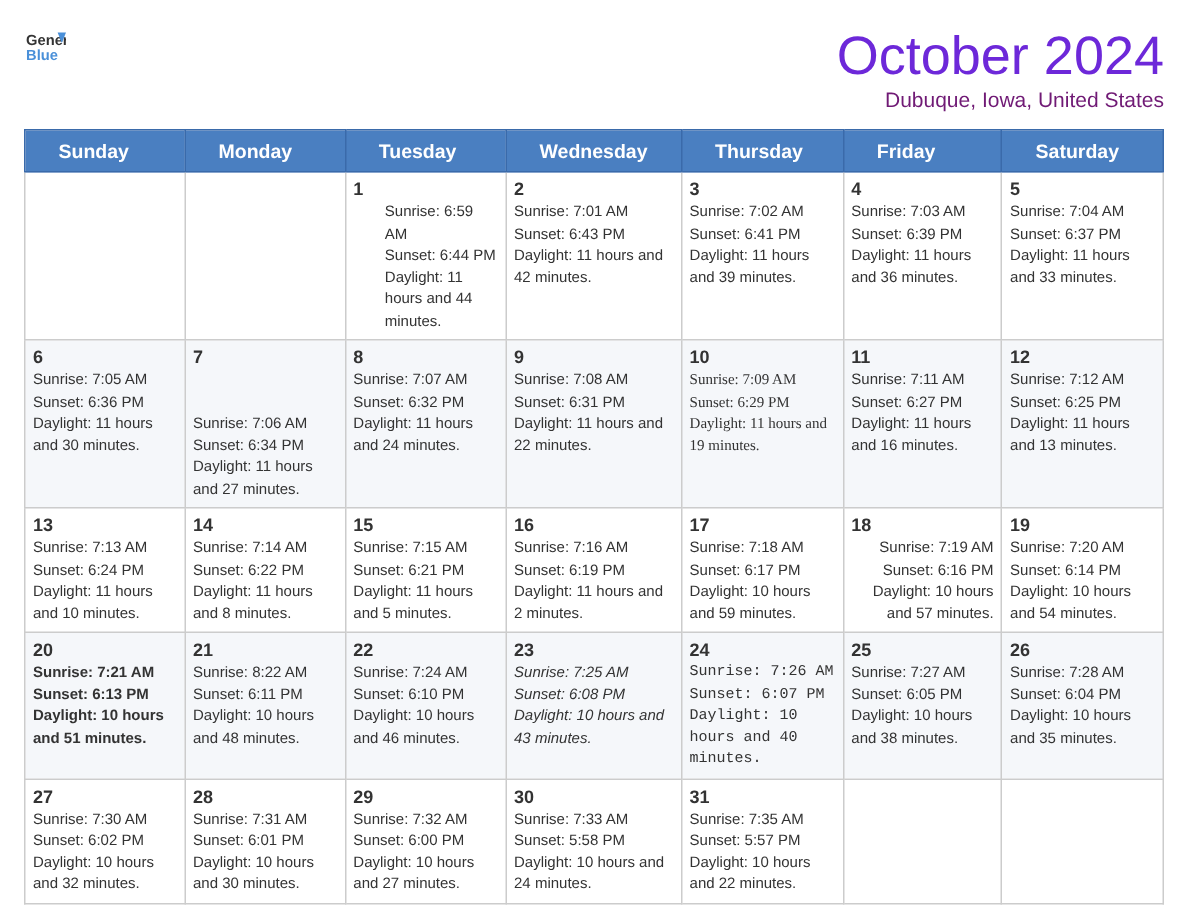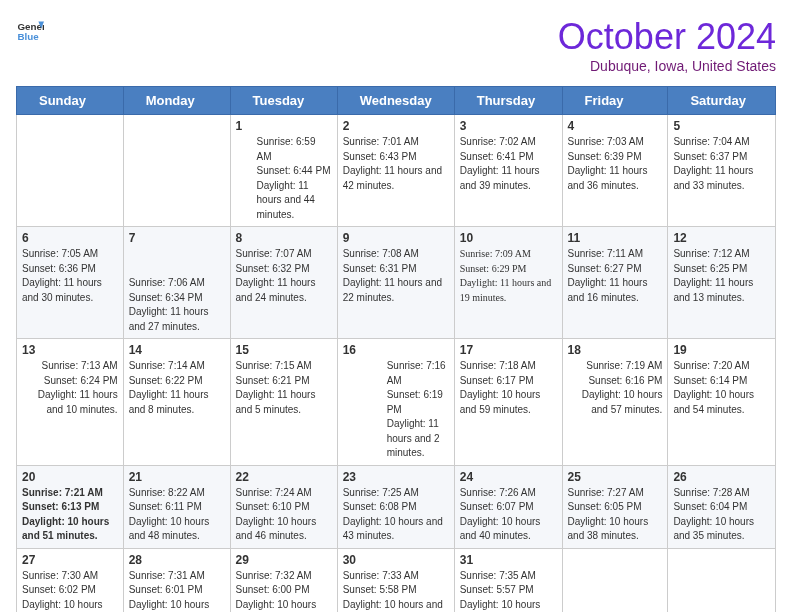--- a/index.html
+++ b/index.html
@@ -186,39 +186,39 @@
         <td>
           <span class="day-num">12</span>
           <div class="day-info" style="white-space: pre-line;">Sunrise: 7:12 AM
 Sunset: 6:25 PM
 Daylight: 11 hours and 13 minutes.</div>
         </td>
       </tr>
       <tr>
         <td>
           <span class="day-num">13</span>
-          <div class="day-info" style="white-space: pre-line; text-align: right;">Sunrise: 7:13 AM
+          <div class="day-info" style="white-space: pre-line;">Sunrise: 7:13 AM
 Sunset: 6:24 PM
 Daylight: 11 hours and 10 minutes.</div>
         </td>
         <td>
           <span class="day-num">14</span>
           <div class="day-info" style="white-space: pre-line;">Sunrise: 7:14 AM
 Sunset: 6:22 PM
 Daylight: 11 hours and 8 minutes.</div>
         </td>
         <td>
           <span class="day-num">15</span>
           <div class="day-info" style="white-space: pre-line;">Sunrise: 7:15 AM
 Sunset: 6:21 PM
 Daylight: 11 hours and 5 minutes.</div>
         </td>
         <td>
           <span class="day-num">16</span>
-          <div class="day-info" style="white-space: pre-line; margin-left: 44px;">Sunrise: 7:16 AM
+          <div class="day-info" style="white-space: pre-line;">Sunrise: 7:16 AM
 Sunset: 6:19 PM
 Daylight: 11 hours and 2 minutes.</div>
         </td>
         <td>
           <span class="day-num">17</span>
           <div class="day-info" style="white-space: pre-line;">Sunrise: 7:18 AM
 Sunset: 6:17 PM
 Daylight: 10 hours and 59 minutes.</div>
         </td>
         <td>
@@ -248,27 +248,27 @@
 Daylight: 10 hours and 48 minutes.</div>
         </td>
         <td>
           <span class="day-num">22</span>
           <div class="day-info" style="white-space: pre-line;">Sunrise: 7:24 AM
 Sunset: 6:10 PM
 Daylight: 10 hours and 46 minutes.</div>
         </td>
         <td>
           <span class="day-num">23</span>
-          <div class="day-info" style="white-space: pre-line;">Sunrise: 7:25 AM
+          <div class="day-info" style="white-space: pre-line; font-style: italic;">Sunrise: 7:25 AM
 Sunset: 6:08 PM
 Daylight: 10 hours and 43 minutes.</div>
         </td>
         <td>
           <span class="day-num">24</span>
-          <div class="day-info" style="white-space: pre-line;">Sunrise: 7:26 AM
+          <div class="day-info" style="white-space: pre-line; font-family: Liberation Mono, monospace;">Sunrise: 7:26 AM
 Sunset: 6:07 PM
 Daylight: 10 hours and 40 minutes.</div>
         </td>
         <td>
           <span class="day-num">25</span>
           <div class="day-info" style="white-space: pre-line;">Sunrise: 7:27 AM
 Sunset: 6:05 PM
 Daylight: 10 hours and 38 minutes.</div>
         </td>
         <td>

